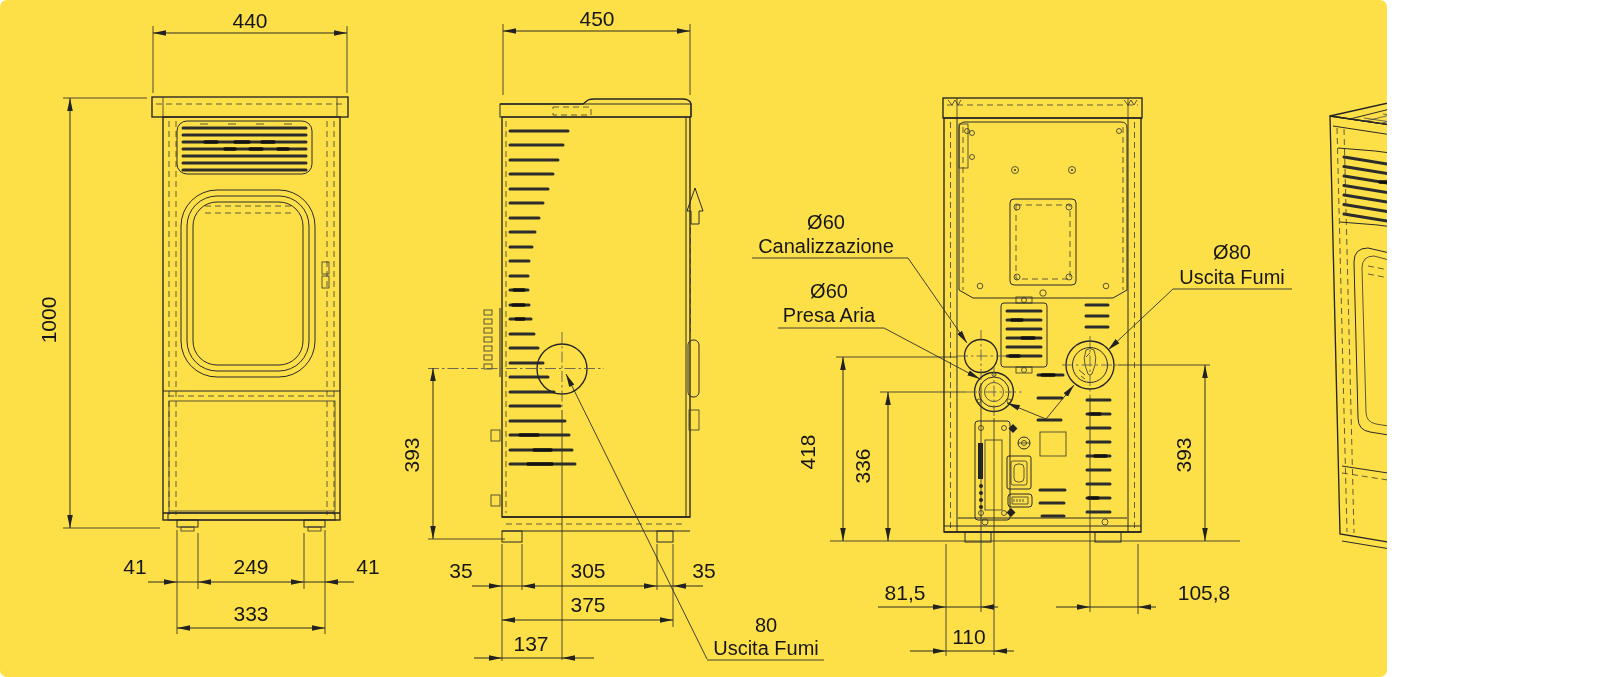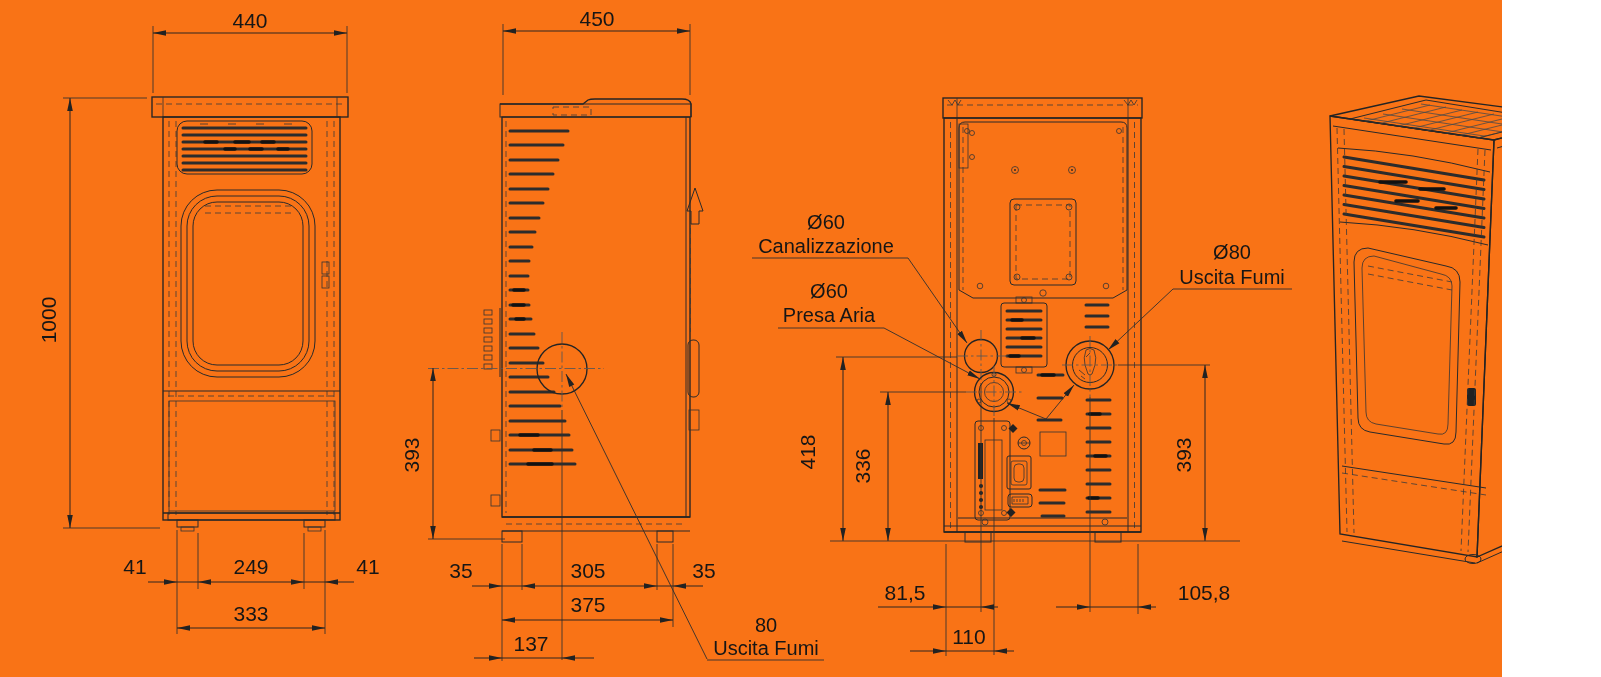--- a/index.html
+++ b/index.html
@@ -1,17 +1,17 @@
 <!DOCTYPE html>
 <html><head>
 <meta charset="utf-8">
 <style>
   html,body{margin:0;padding:0;background:#ffffff;}
-  .stage{position:relative;width:1502px;height:677px;background:#f97316;overflow:hidden;
-         font-family:"Liberation Sans", sans-serif;}
+  .stage{position:relative;width:1387px;height:677px;background:#fde047;overflow:hidden;
+         font-family:"Liberation Sans", sans-serif;border-radius:7px;}
   svg{display:block;}
   svg text{font-family:"Liberation Sans", sans-serif;fill:#161616;}
   .dimtxt{font-size:21px;}
   .lbltxt{font-size:20px;}
   
   .o  {stroke:#242424;fill:none;stroke-width:1.35;}          
   .o2 {stroke:#2a2a2a;fill:none;stroke-width:1.0;}           
   .t  {stroke:#333;fill:none;stroke-width:.8;}               
   .d  {stroke:#3a3a3a;fill:none;stroke-width:.8;stroke-dasharray:6 4;}   
   .cl {stroke:#555;fill:none;stroke-width:.85;stroke-dasharray:11 3 2.5 3;} 

